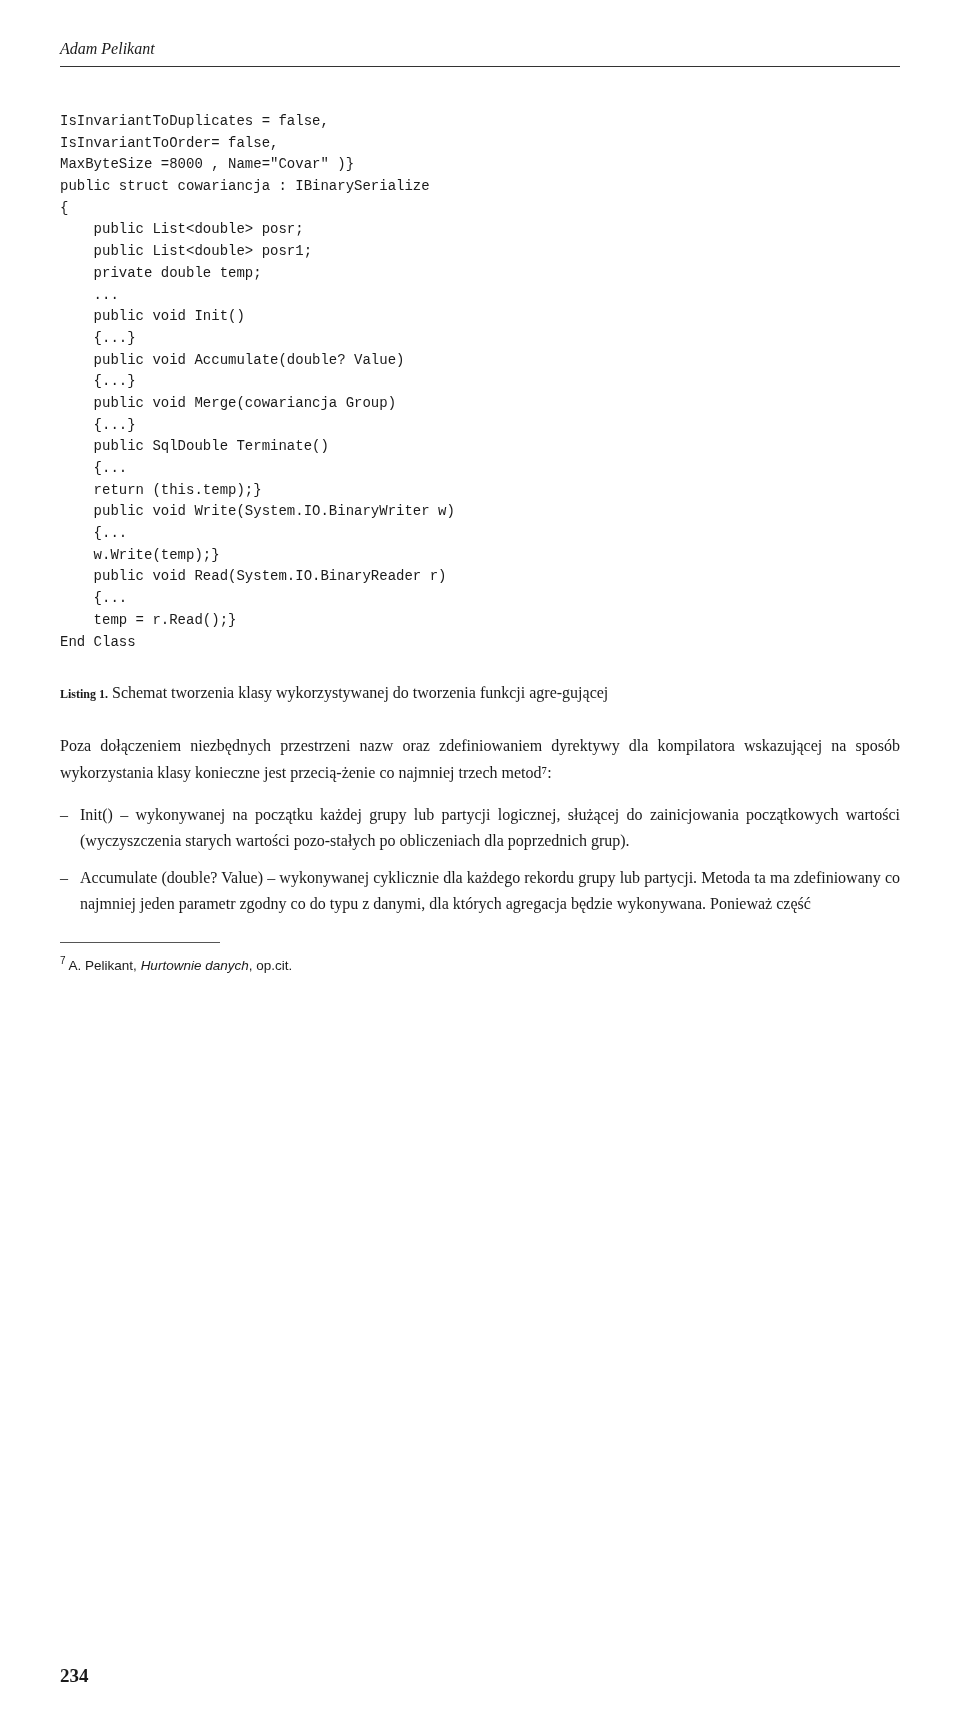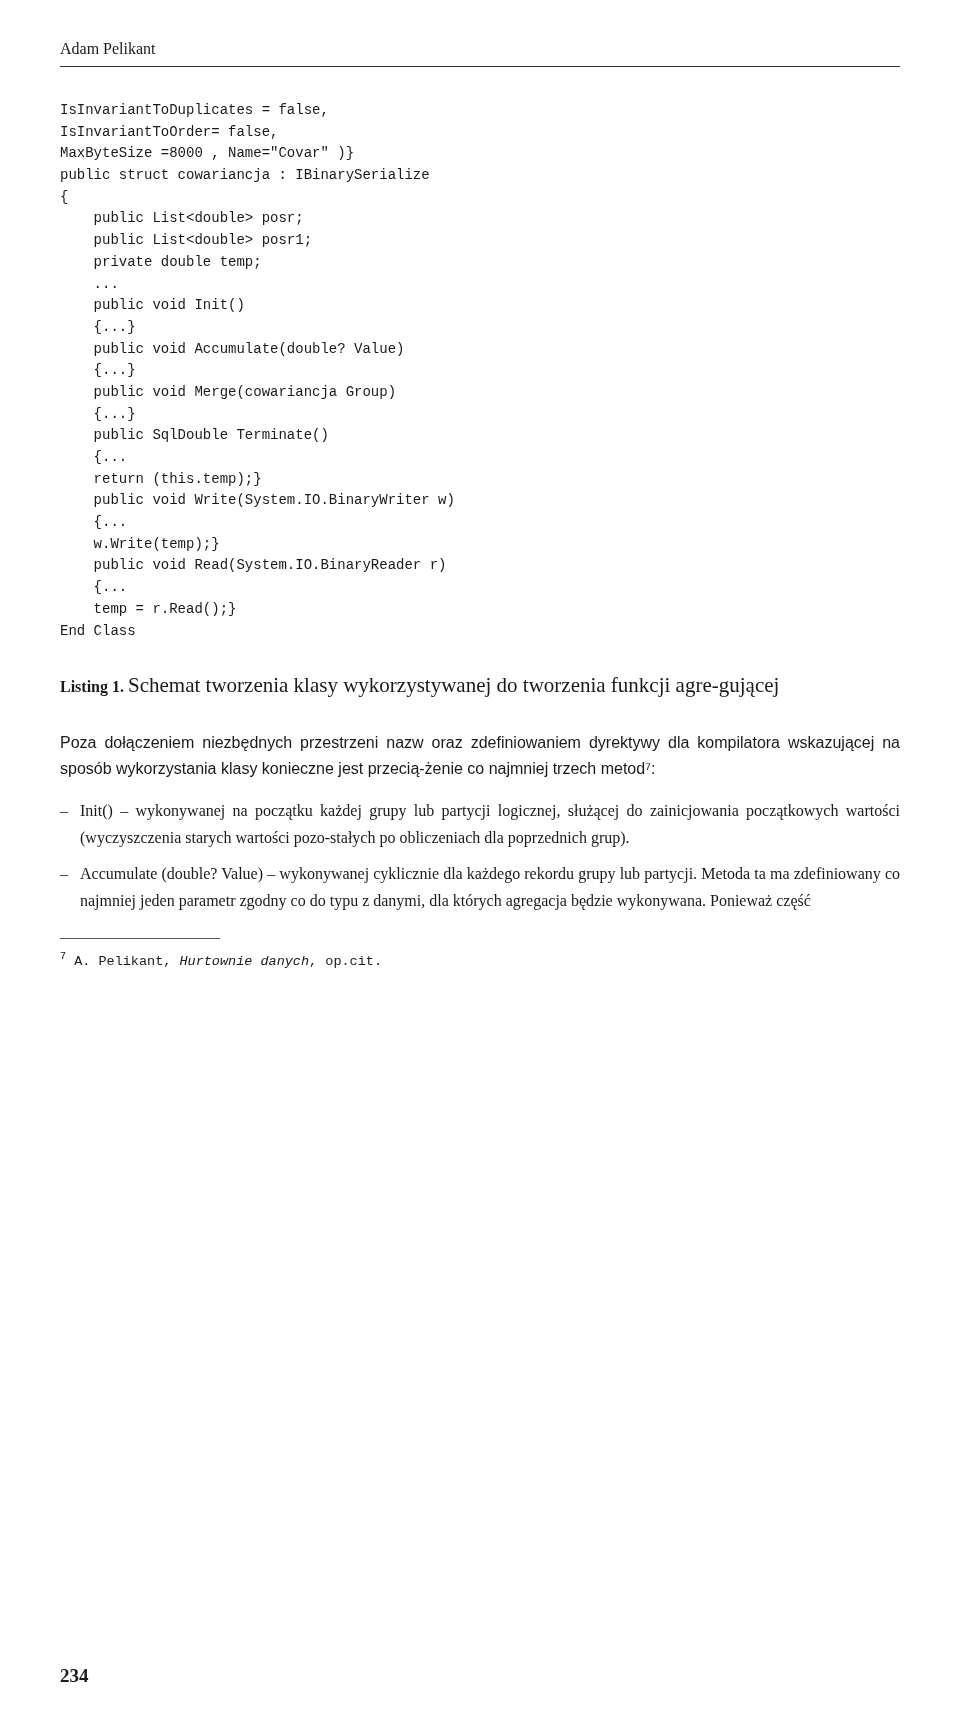--- a/index.html
+++ b/index.html
@@ -24,55 +24,56 @@
       padding: 40px 60px 60px 60px;
       position: relative;
     }
 
     .header {
       display: flex;
       justify-content: space-between;
       align-items: flex-start;
       border-bottom: 1px solid #333;
       padding-bottom: 8px;
-      margin-bottom: 33px;
+      margin-bottom: 44px;
+      font-style: italic;
     }
 
     .header-name {
       font-family: "Times New Roman", Times, serif;
       font-size: 16px;
       font-weight: normal;
       color: #1a1a1a;
     }
 
     .code-block {
       font-family: "Courier New", Courier, monospace;
       font-size: 14px;
       line-height: 1.55;
       color: #1a1a1a;
       margin-bottom: 28px;
       white-space: pre;
     }
 
     .listing-label {
       font-family: "Times New Roman", Times, serif;
-      font-size: 16px;
+      font-size: 12px;
       font-weight: bold;
       margin-bottom: 2px;
     }
 
     .listing-caption {
       font-family: "Times New Roman", Times, serif;
-      font-size: 21px;
+      font-size: 16px;
       margin-bottom: 32px;
       line-height: 1.5;
     }
 
     .body-text {
-      font-family: Liberation Sans, sans-serif;
+      font-family: Liberation Serif, serif;
       font-size: 16px;
       line-height: 1.65;
       text-align: justify;
       margin-bottom: 16px;
     }
 
     .bullet-item {
       font-family: "Times New Roman", Times, serif;
       font-size: 16px;
       line-height: 1.65;
@@ -89,21 +90,21 @@
     }
 
     .footnote-divider {
       border: none;
       border-top: 1px solid #555;
       width: 160px;
       margin: 24px 0 10px 0;
     }
 
     .footnote {
-      font-family: Liberation Mono, monospace;
+      font-family: Liberation Sans, sans-serif;
       font-size: 13.5px;
       line-height: 1.5;
       color: #1a1a1a;
     }
 
     .footnote sup {
       font-size: 10px;
       vertical-align: super;
     }
 

